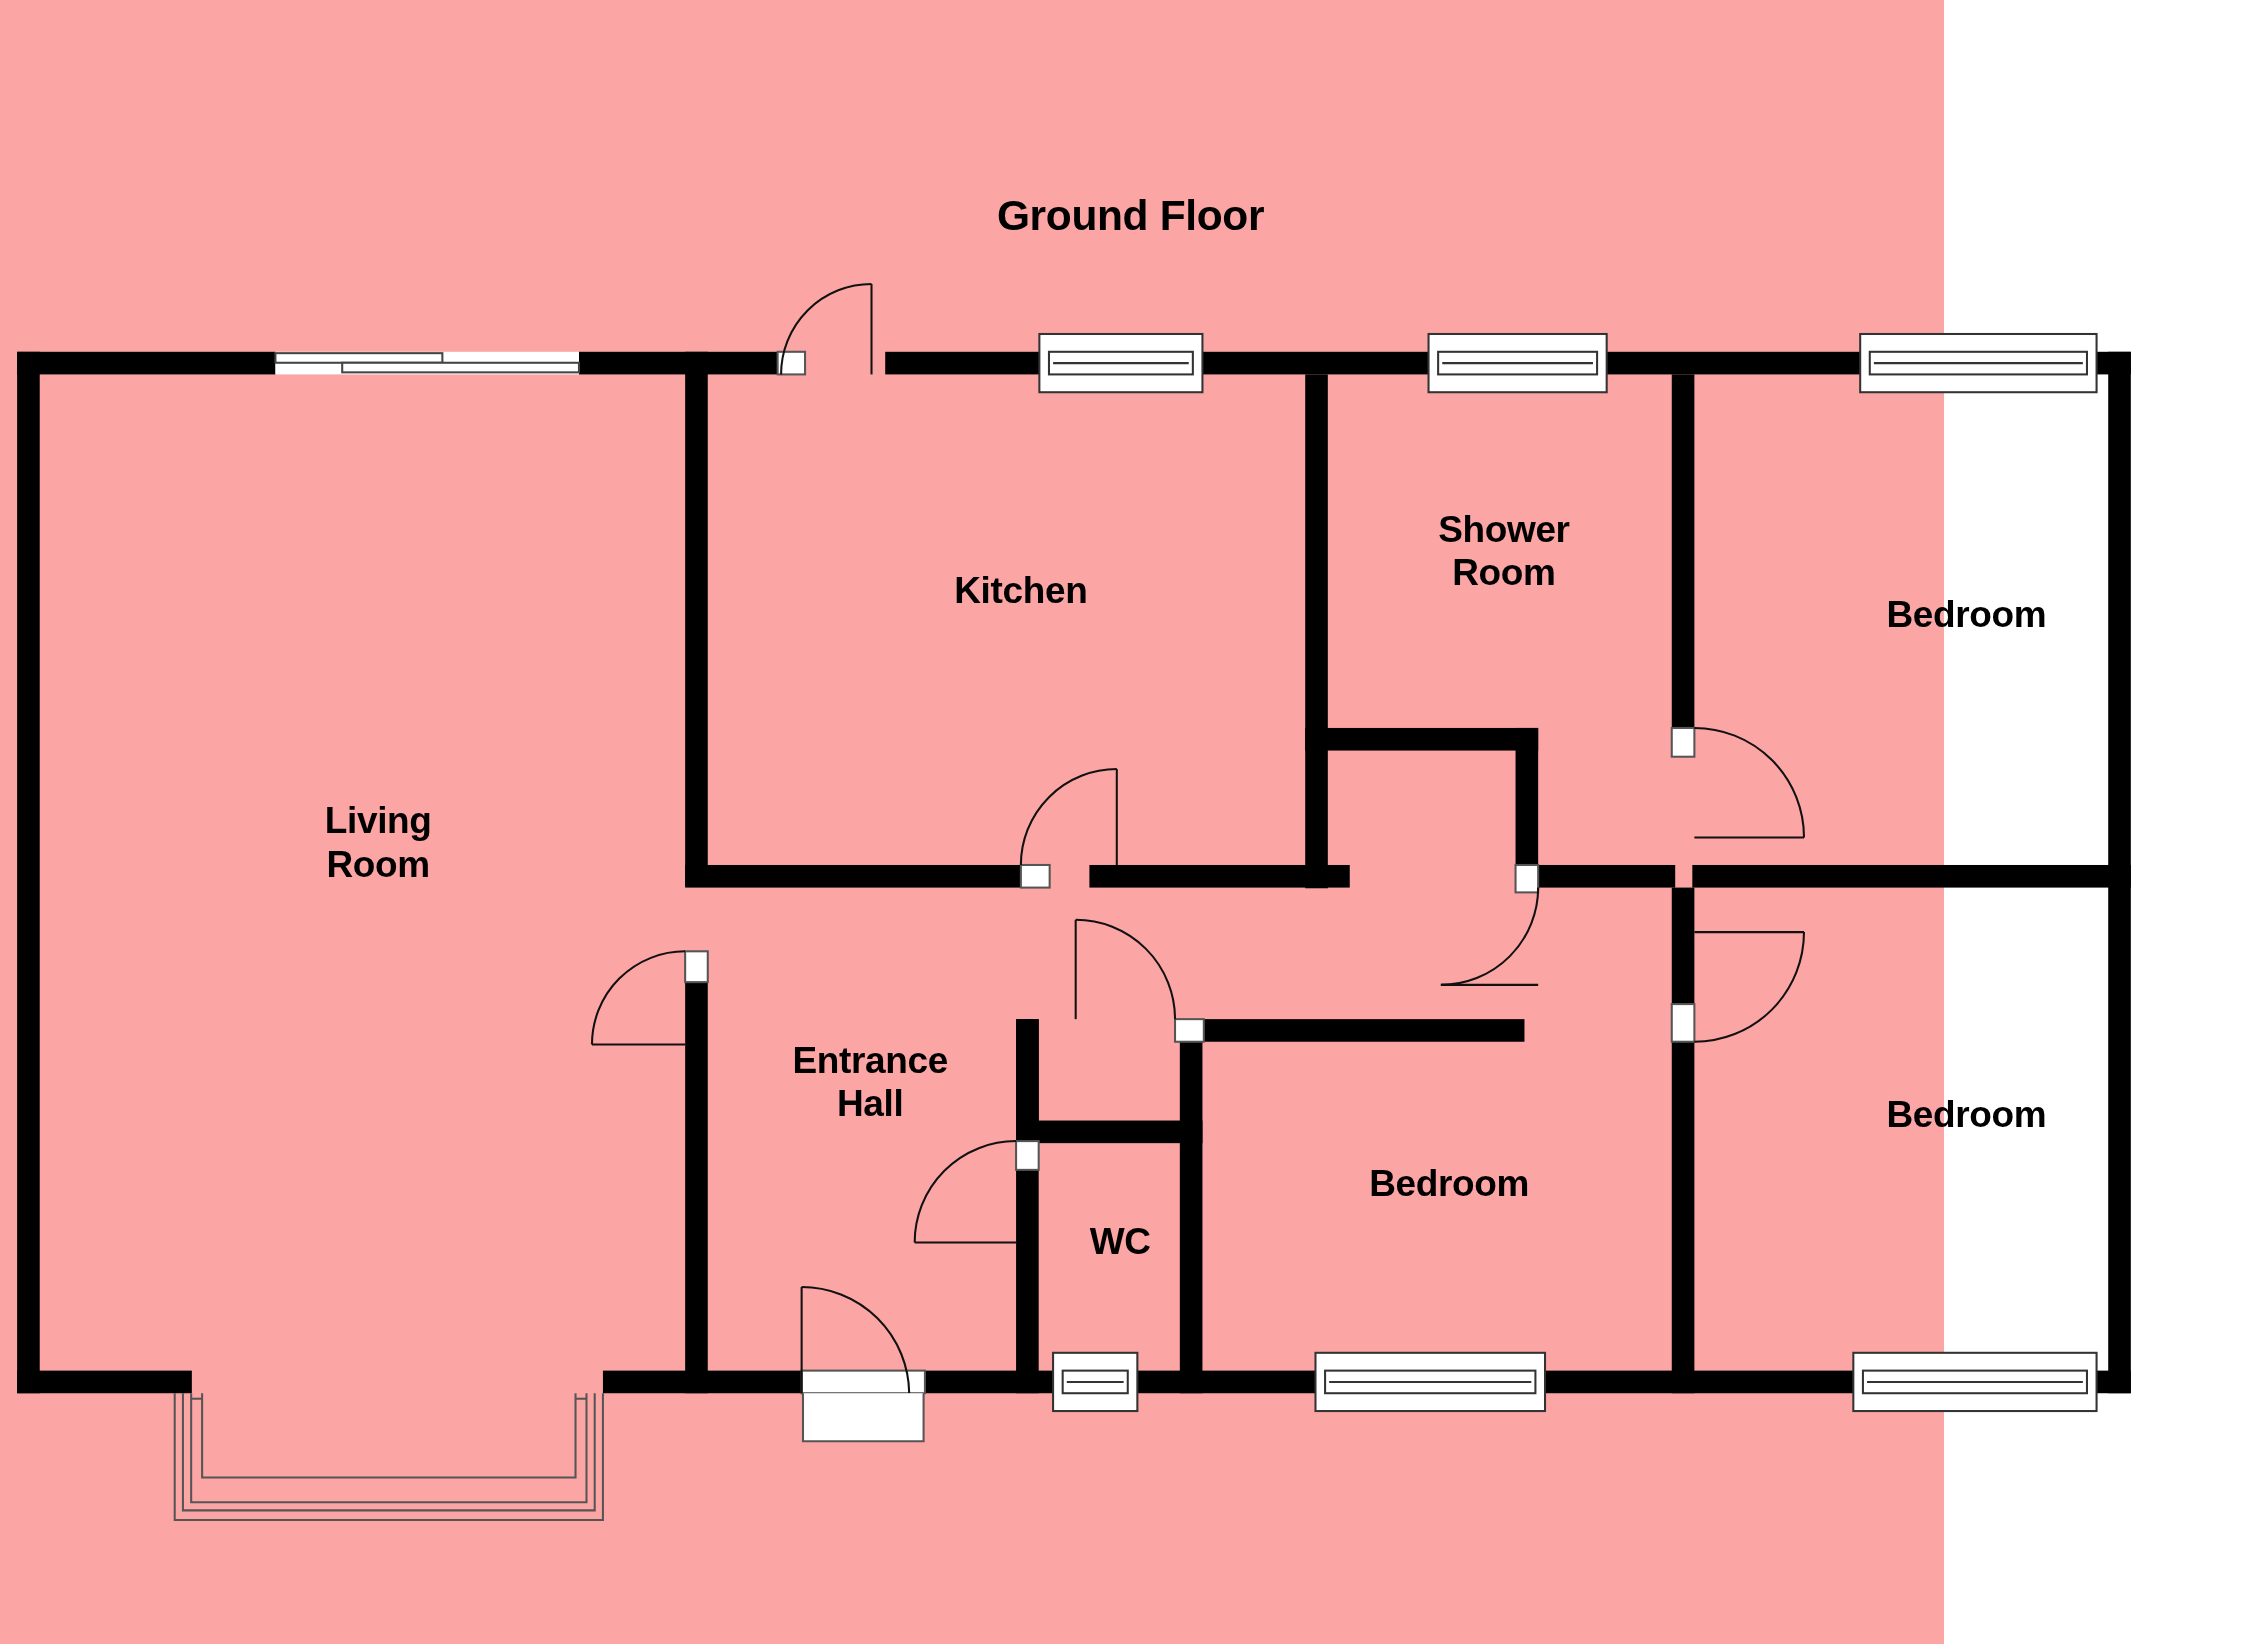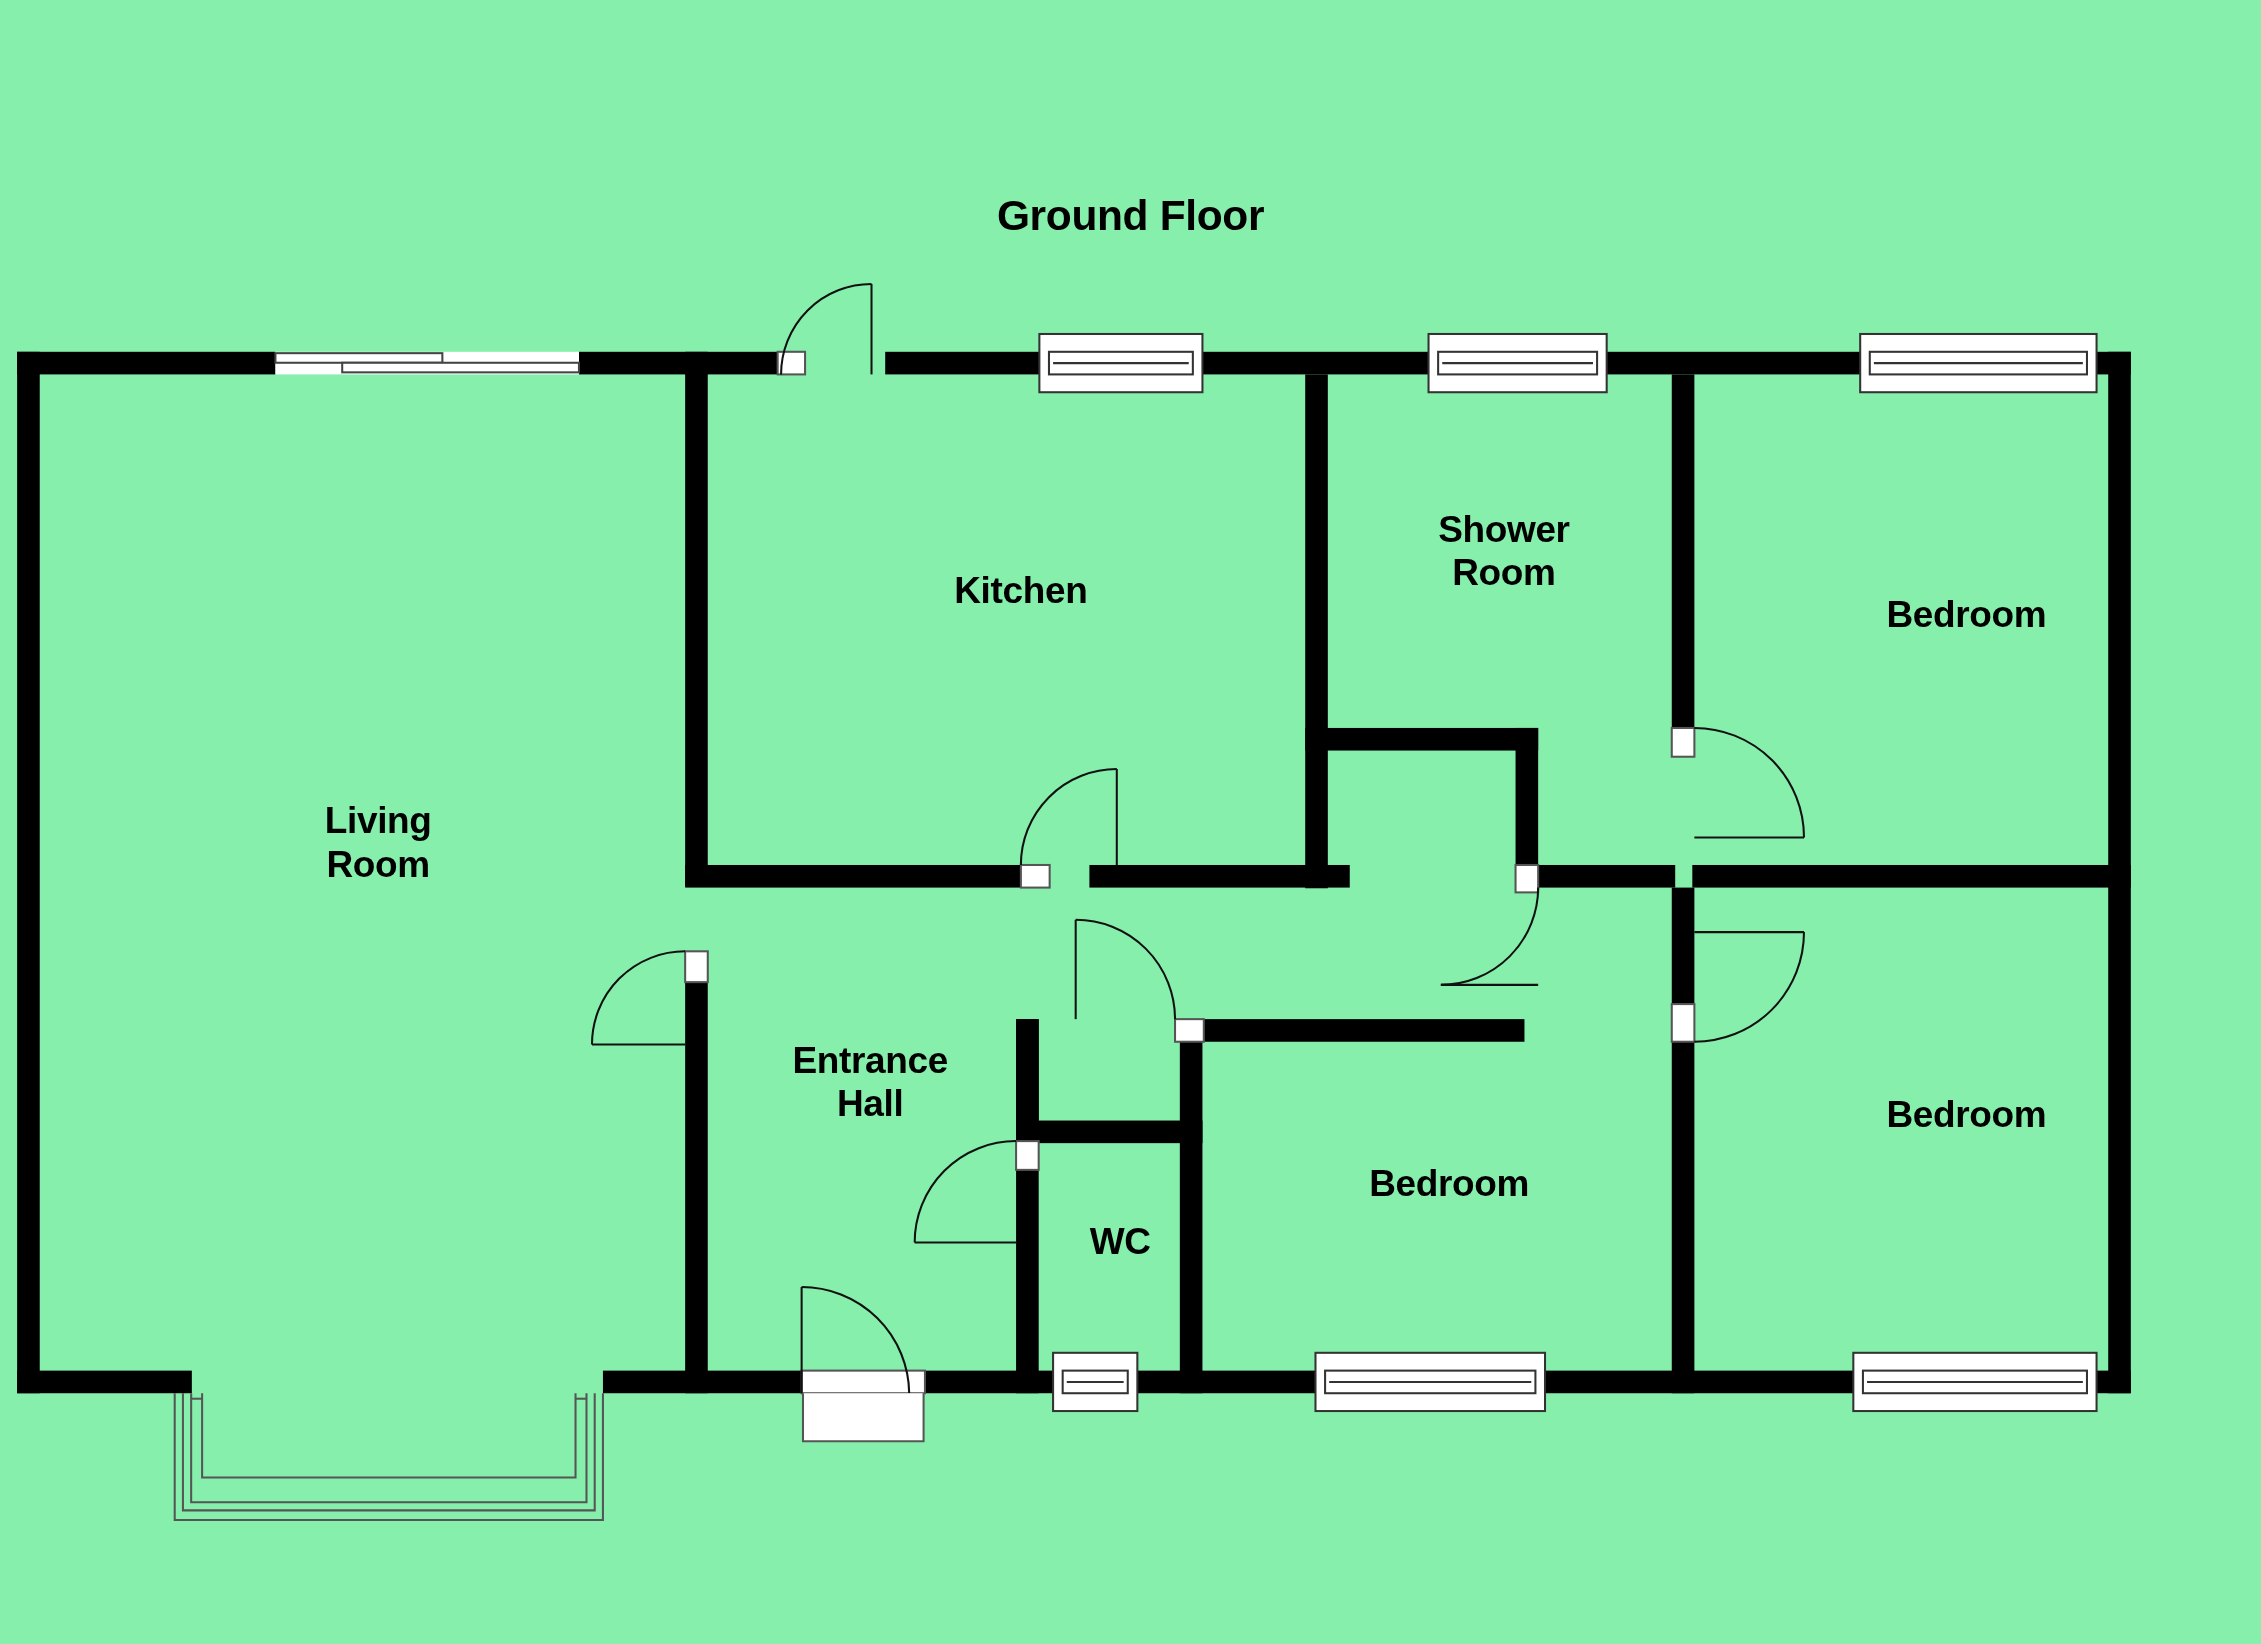--- a/index.html
+++ b/index.html
@@ -9,23 +9,23 @@
     background: #ffffff;
   }
   body {
     width: 2261px;
     height: 1645px;
     font-family: "Liberation Sans", sans-serif;
     overflow: hidden;
   }
   #plan-root {
     position: relative;
-    width: 2261px;
+    width: 1944px;
     height: 1645px;
-    background: #86efac;
+    background: #fca5a5;
   }
   #floorplan-svg {
     display: block;
     width: 2261px;
     height: 1645px;
   }
   .plan-title {
     font-family: "Liberation Sans", sans-serif;
     font-weight: bold;
     font-size: 62px;

